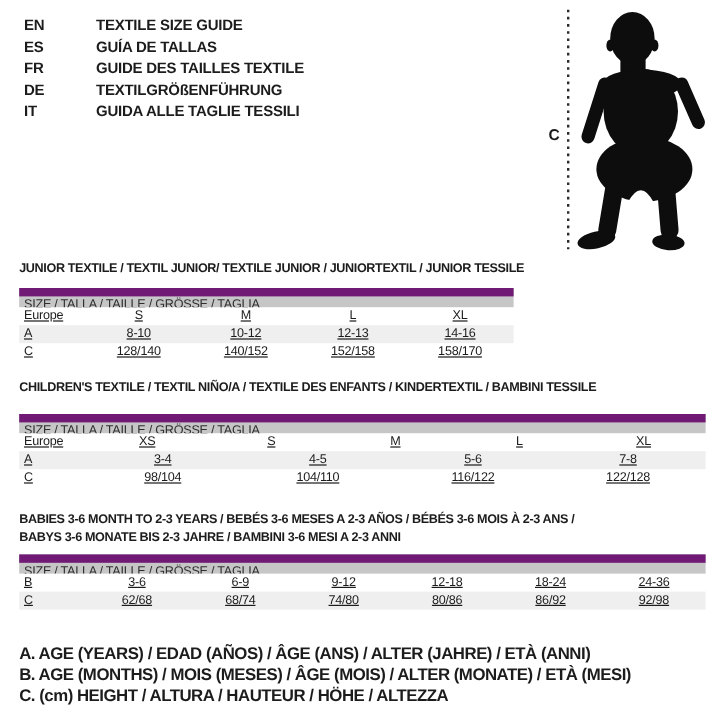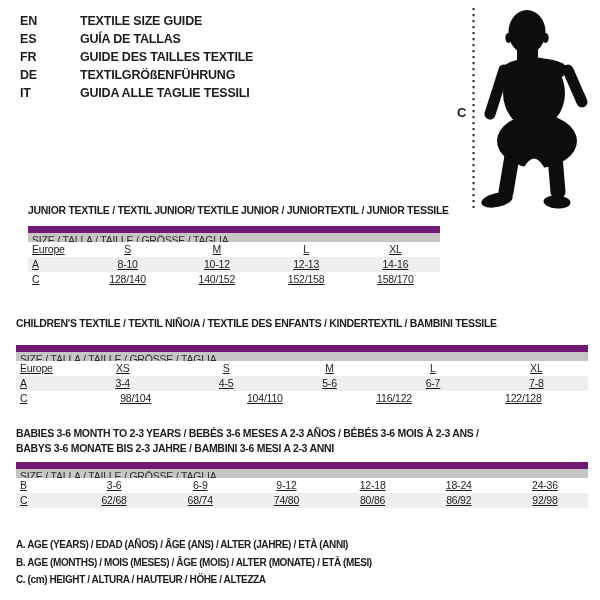--- a/index.html
+++ b/index.html
@@ -20,21 +20,21 @@
   .lang-code { width: 38px; font-weight: bold; font-size: 12.5px; letter-spacing: -0.2px; }
   .lang-label { font-weight: bold; font-size: 12.5px; letter-spacing: -0.2px; white-space: nowrap; margin-left: 22px; }
 
   
   .measure-line { position: absolute; left: 471px; top: 8px; }
   .measure-label { position: absolute; left: 457px; top: 105px; font-weight: bold; font-size: 13px; }
   .baby { position: absolute; left: 479px; top: 8px; }
 
   
   .size-table { position: absolute; left: 16px; }
-  .pos-t1 { top: 203px; width: 412px; margin-left: 12px; }
+  .pos-t1 { top: 217px; width: 412px; }
   .pos-t2 { top: 316px; width: 572px; }
   .pos-t3 { top: 426px; width: 572px; }
   .t-title-line {
     font-weight: bold; font-size: 10.5px; line-height: 15px;
     letter-spacing: -0.3px; white-space: nowrap;
   }
   .pos-t1 .t-bar { margin-top: 8px; }
   .pos-t2 .t-bar { margin-top: 14px; }
   .pos-t3 .t-bar { margin-top: 6px; }
   .t-bar {
@@ -45,21 +45,21 @@
   }
   .t-row { display: flex; height: 15px; line-height: 15px; text-decoration: underline; }
   .t-row.shaded { background: #efefef; }
   .t-label { width: 55px; padding-left: 4px; font-size: 10.5px; letter-spacing: -0.2px; }
   .t-cells { flex: 1; display: flex; }
   .t-cell { flex: 1; text-align: center; font-size: 10.5px; letter-spacing: -0.2px; }
 
   
   .legend { position: absolute; left: 16px; top: 536px; }
   .legend-line {
-    font-weight: bold; font-size: 10px; line-height: 17.5px;
+    font-weight: bold; font-size: 14px; line-height: 17.5px;
     letter-spacing: -0.4px; white-space: nowrap;
   }
 </style>
 </head>
 <body>
 
 <div class="page">
 
   <section class="lang-block">
 
@@ -176,21 +176,20 @@
           </span>
         </div>
 
         <div class="t-row shaded">
           <span class="t-label">A</span>
           <span class="t-cells">
 
           <span class="t-cell">3-4</span>
             <span class="t-cell">4-5</span>
             <span class="t-cell">5-6</span>
-            <span class="t-cell">6-7</span>
             <span class="t-cell">7-8</span>
           </span>
         </div>
 
         <div class="t-row">
           <span class="t-label">C</span>
           <span class="t-cells">
 
           <span class="t-cell">98/104</span>
             <span class="t-cell">104/110</span>

